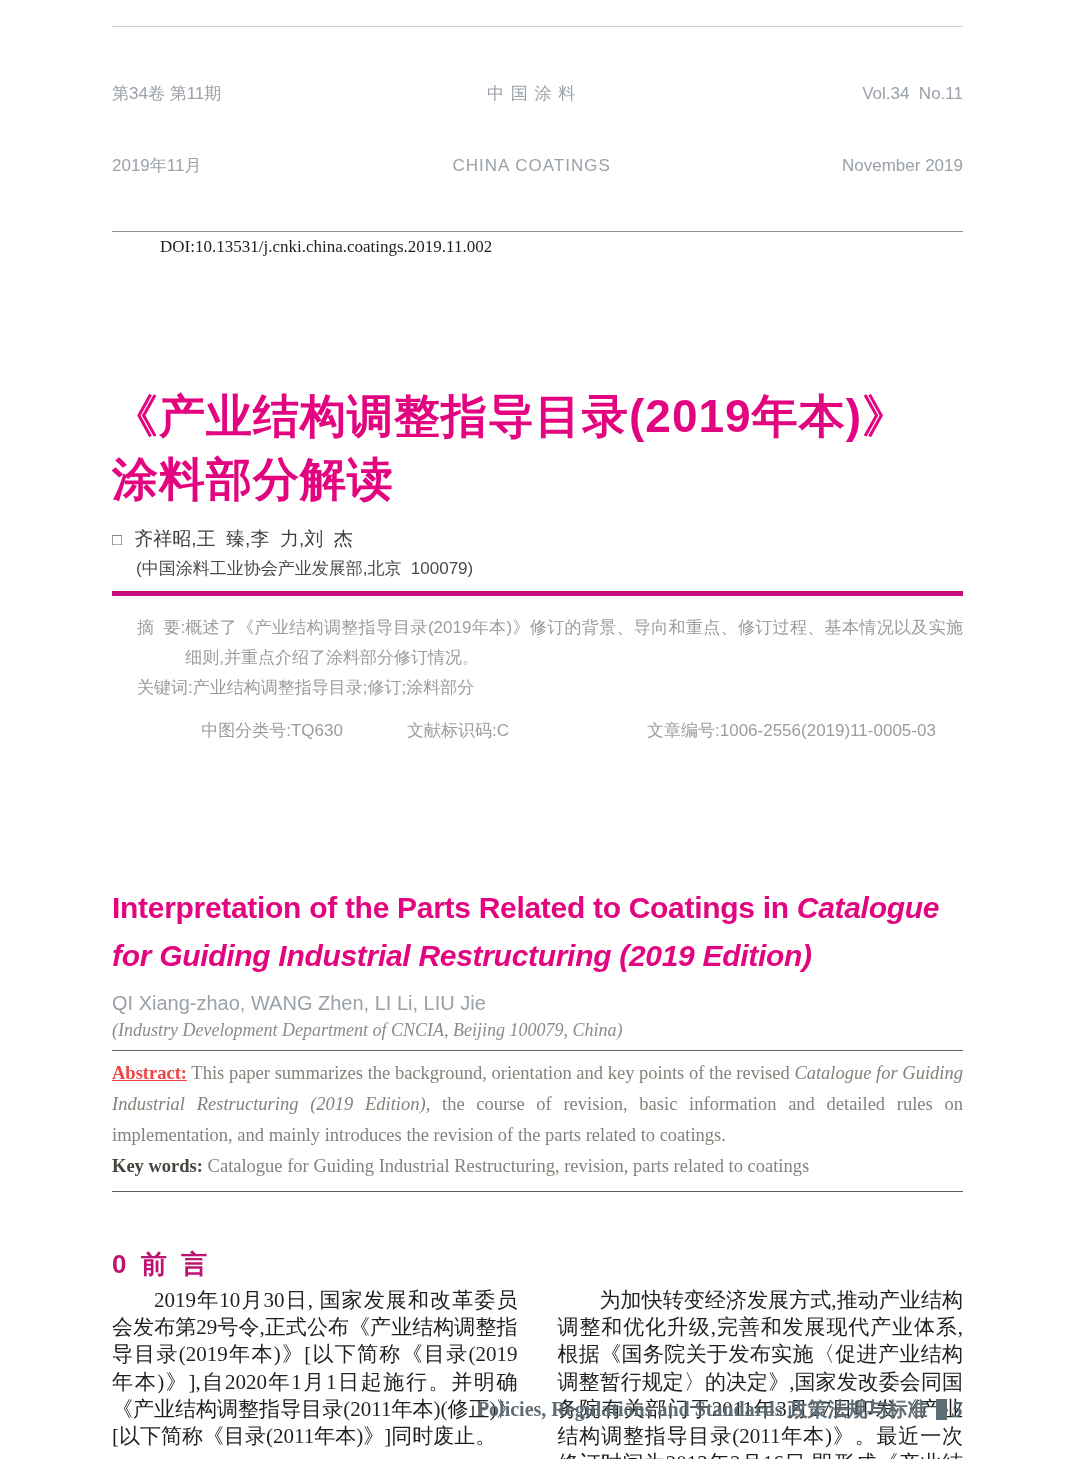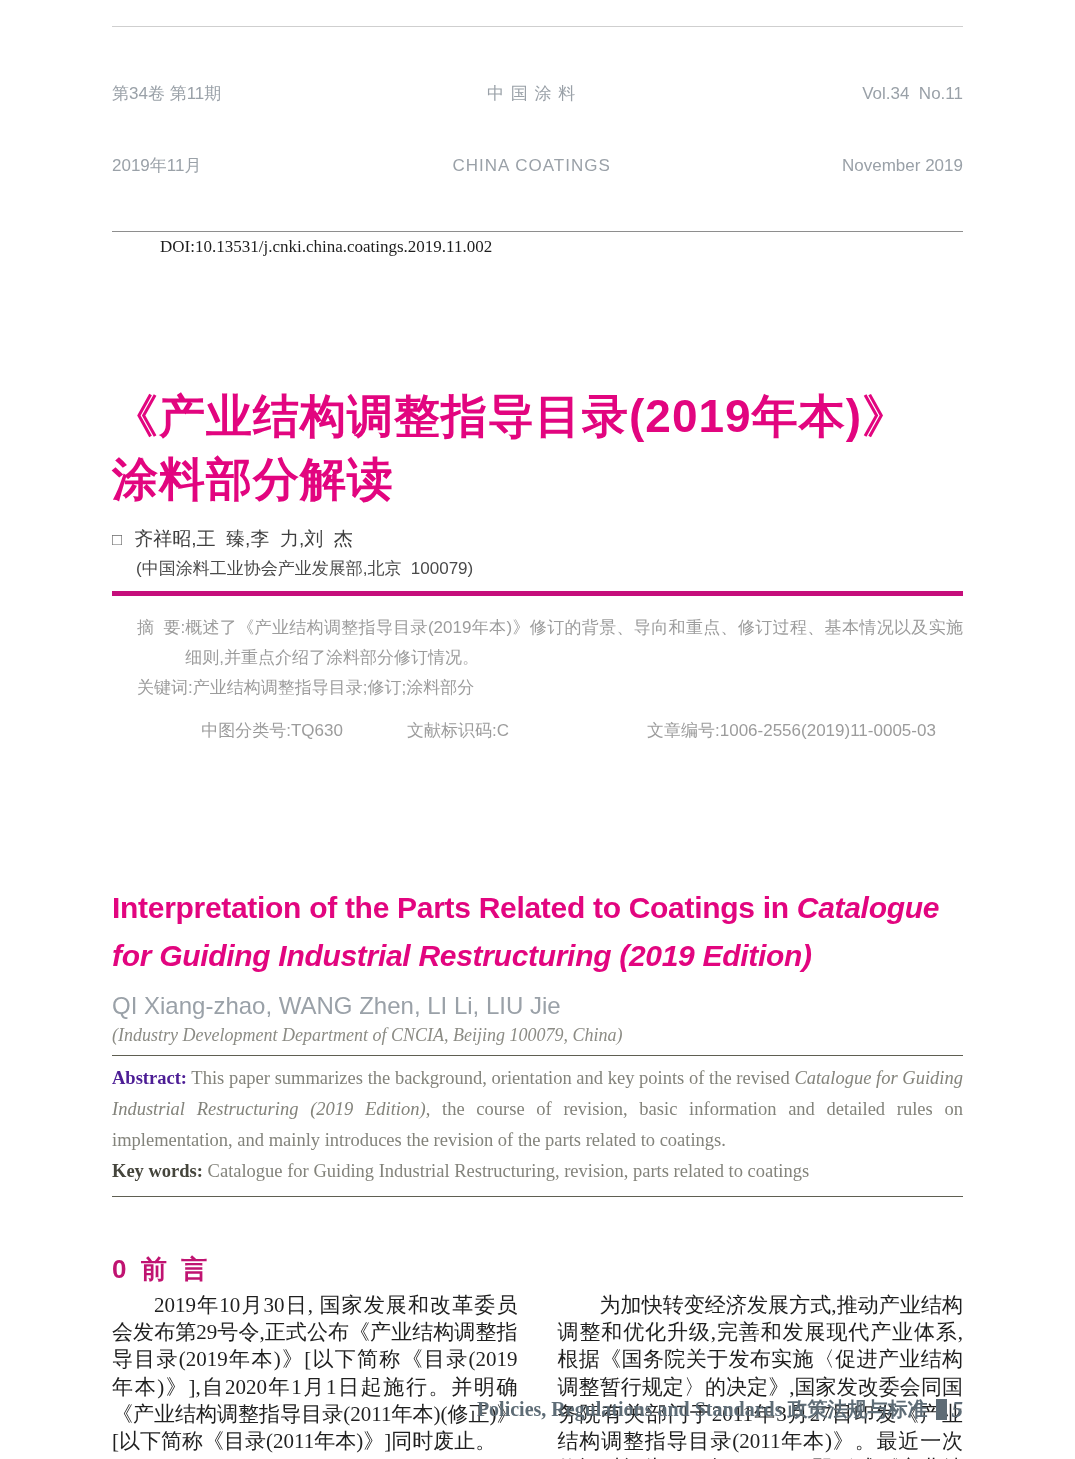--- a/index.html
+++ b/index.html
@@ -38,28 +38,28 @@
   .abs-row { display:flex; }
   .abs-row .lbl { white-space:pre; flex:none; }
   .abs-row .txt { flex:1; text-align:justify; }
   .clc-row { display:flex; margin-top:13px; }
   .clc-row .c1 { width:270px;text-align:center; } .clc-row .c2 { width:240px; } .clc-row .c3 { flex:1; }
 
   
   .en-title { margin-top:138px; color:#e2057f; font-weight:bold;
               font-size:30px; line-height:48px; letter-spacing:-0.3px; }
   .en-title .it { font-style:italic; }
-  .en-authors { margin-top:12px; font-size:24px; color:#9aa1a8; }
+  .en-authors { margin-top:12px; font-size:20px; color:#9aa1a8; }
   .en-affil { margin-top:5px; font-family:"Liberation Serif", serif; font-style:italic;
               font-size:18px; color:#8c8c85; }
   .thinline { border-top:1px solid #5f5f52; margin-top:9px; }
 
   .en-abstract { margin-top:7px; font-family:"Liberation Serif", serif;
                  font-size:18.5px; line-height:31px; color:#83837b; text-align:justify; }
-  .en-abstract .lbl { font-weight:bold; color:#4c1d95; }
+  .en-abstract .lbl { font-weight:bold; color:#ef4444;text-decoration:underline; }
   .en-abstract .it { font-style:italic; }
   .en-keywords { font-family:"Liberation Serif", serif; font-size:18.5px;
                  line-height:31px; color:#83837b; }
   .en-keywords .lbl { font-weight:bold; color:#45453c; }
 
   
   .section-heading { margin-top:56px; color:#c01371; font-weight:bold;
                      font-size:26px; line-height:32px; white-space:pre; }
   .columns { display:flex; gap:40px; margin-top:7px; }
   .col { flex:1; min-width:0; }

